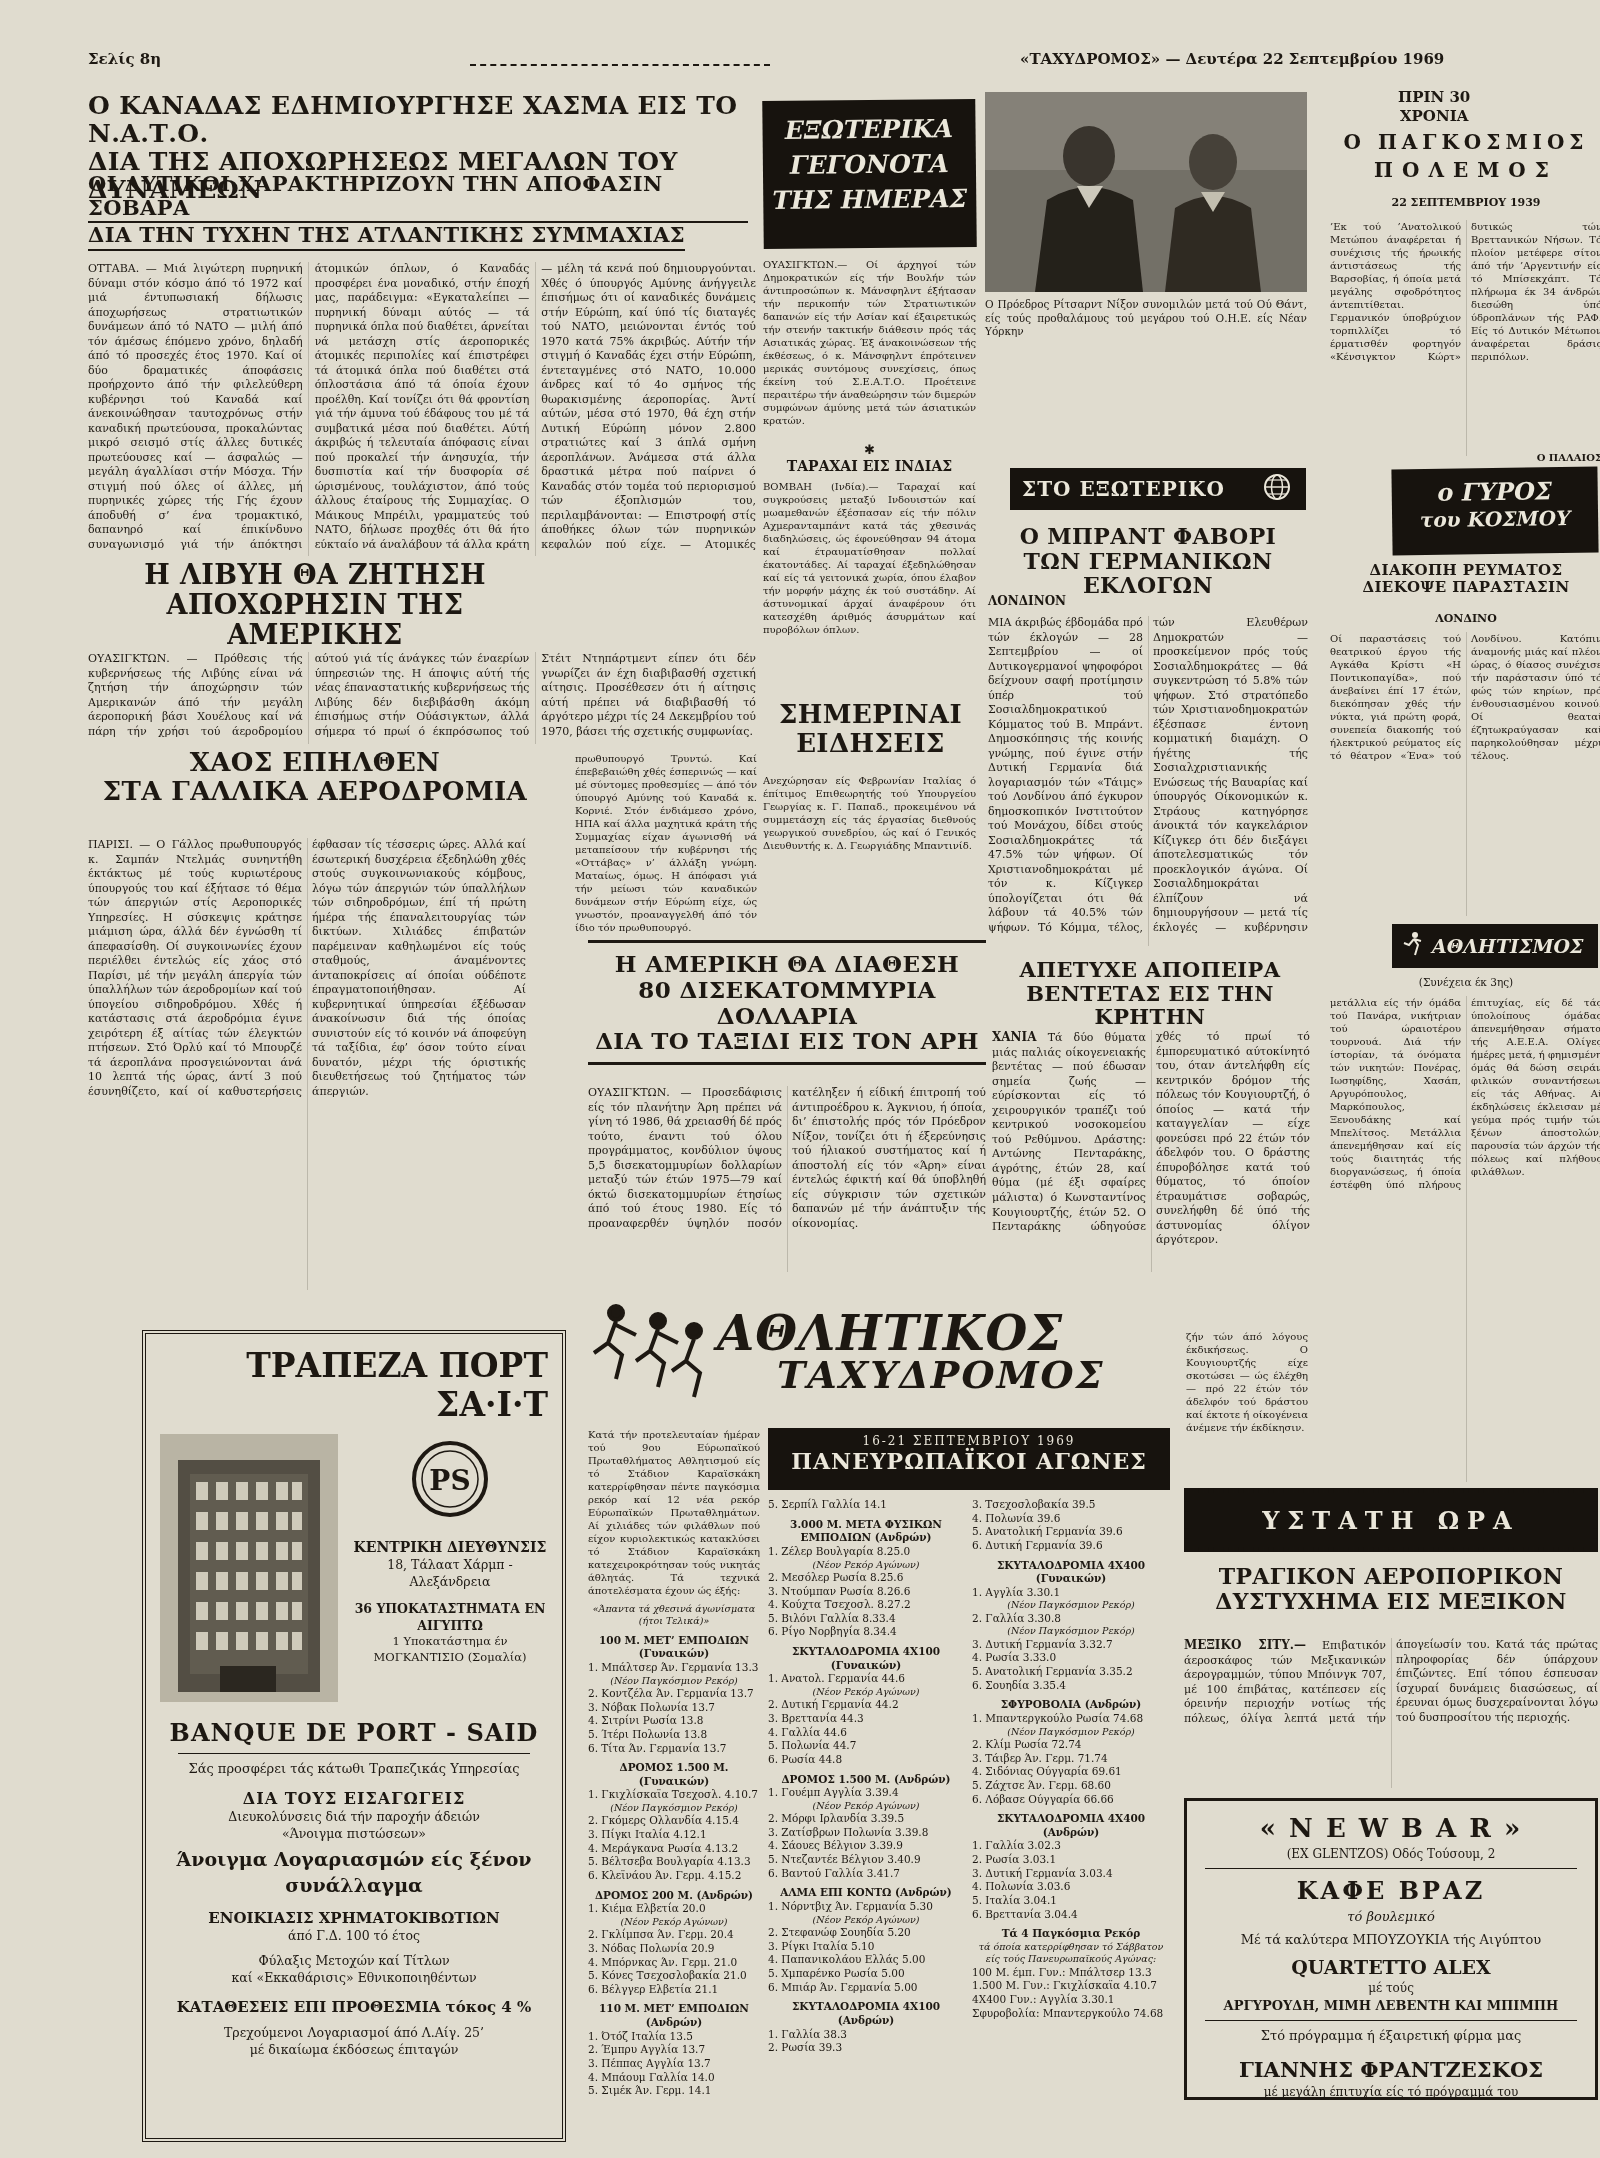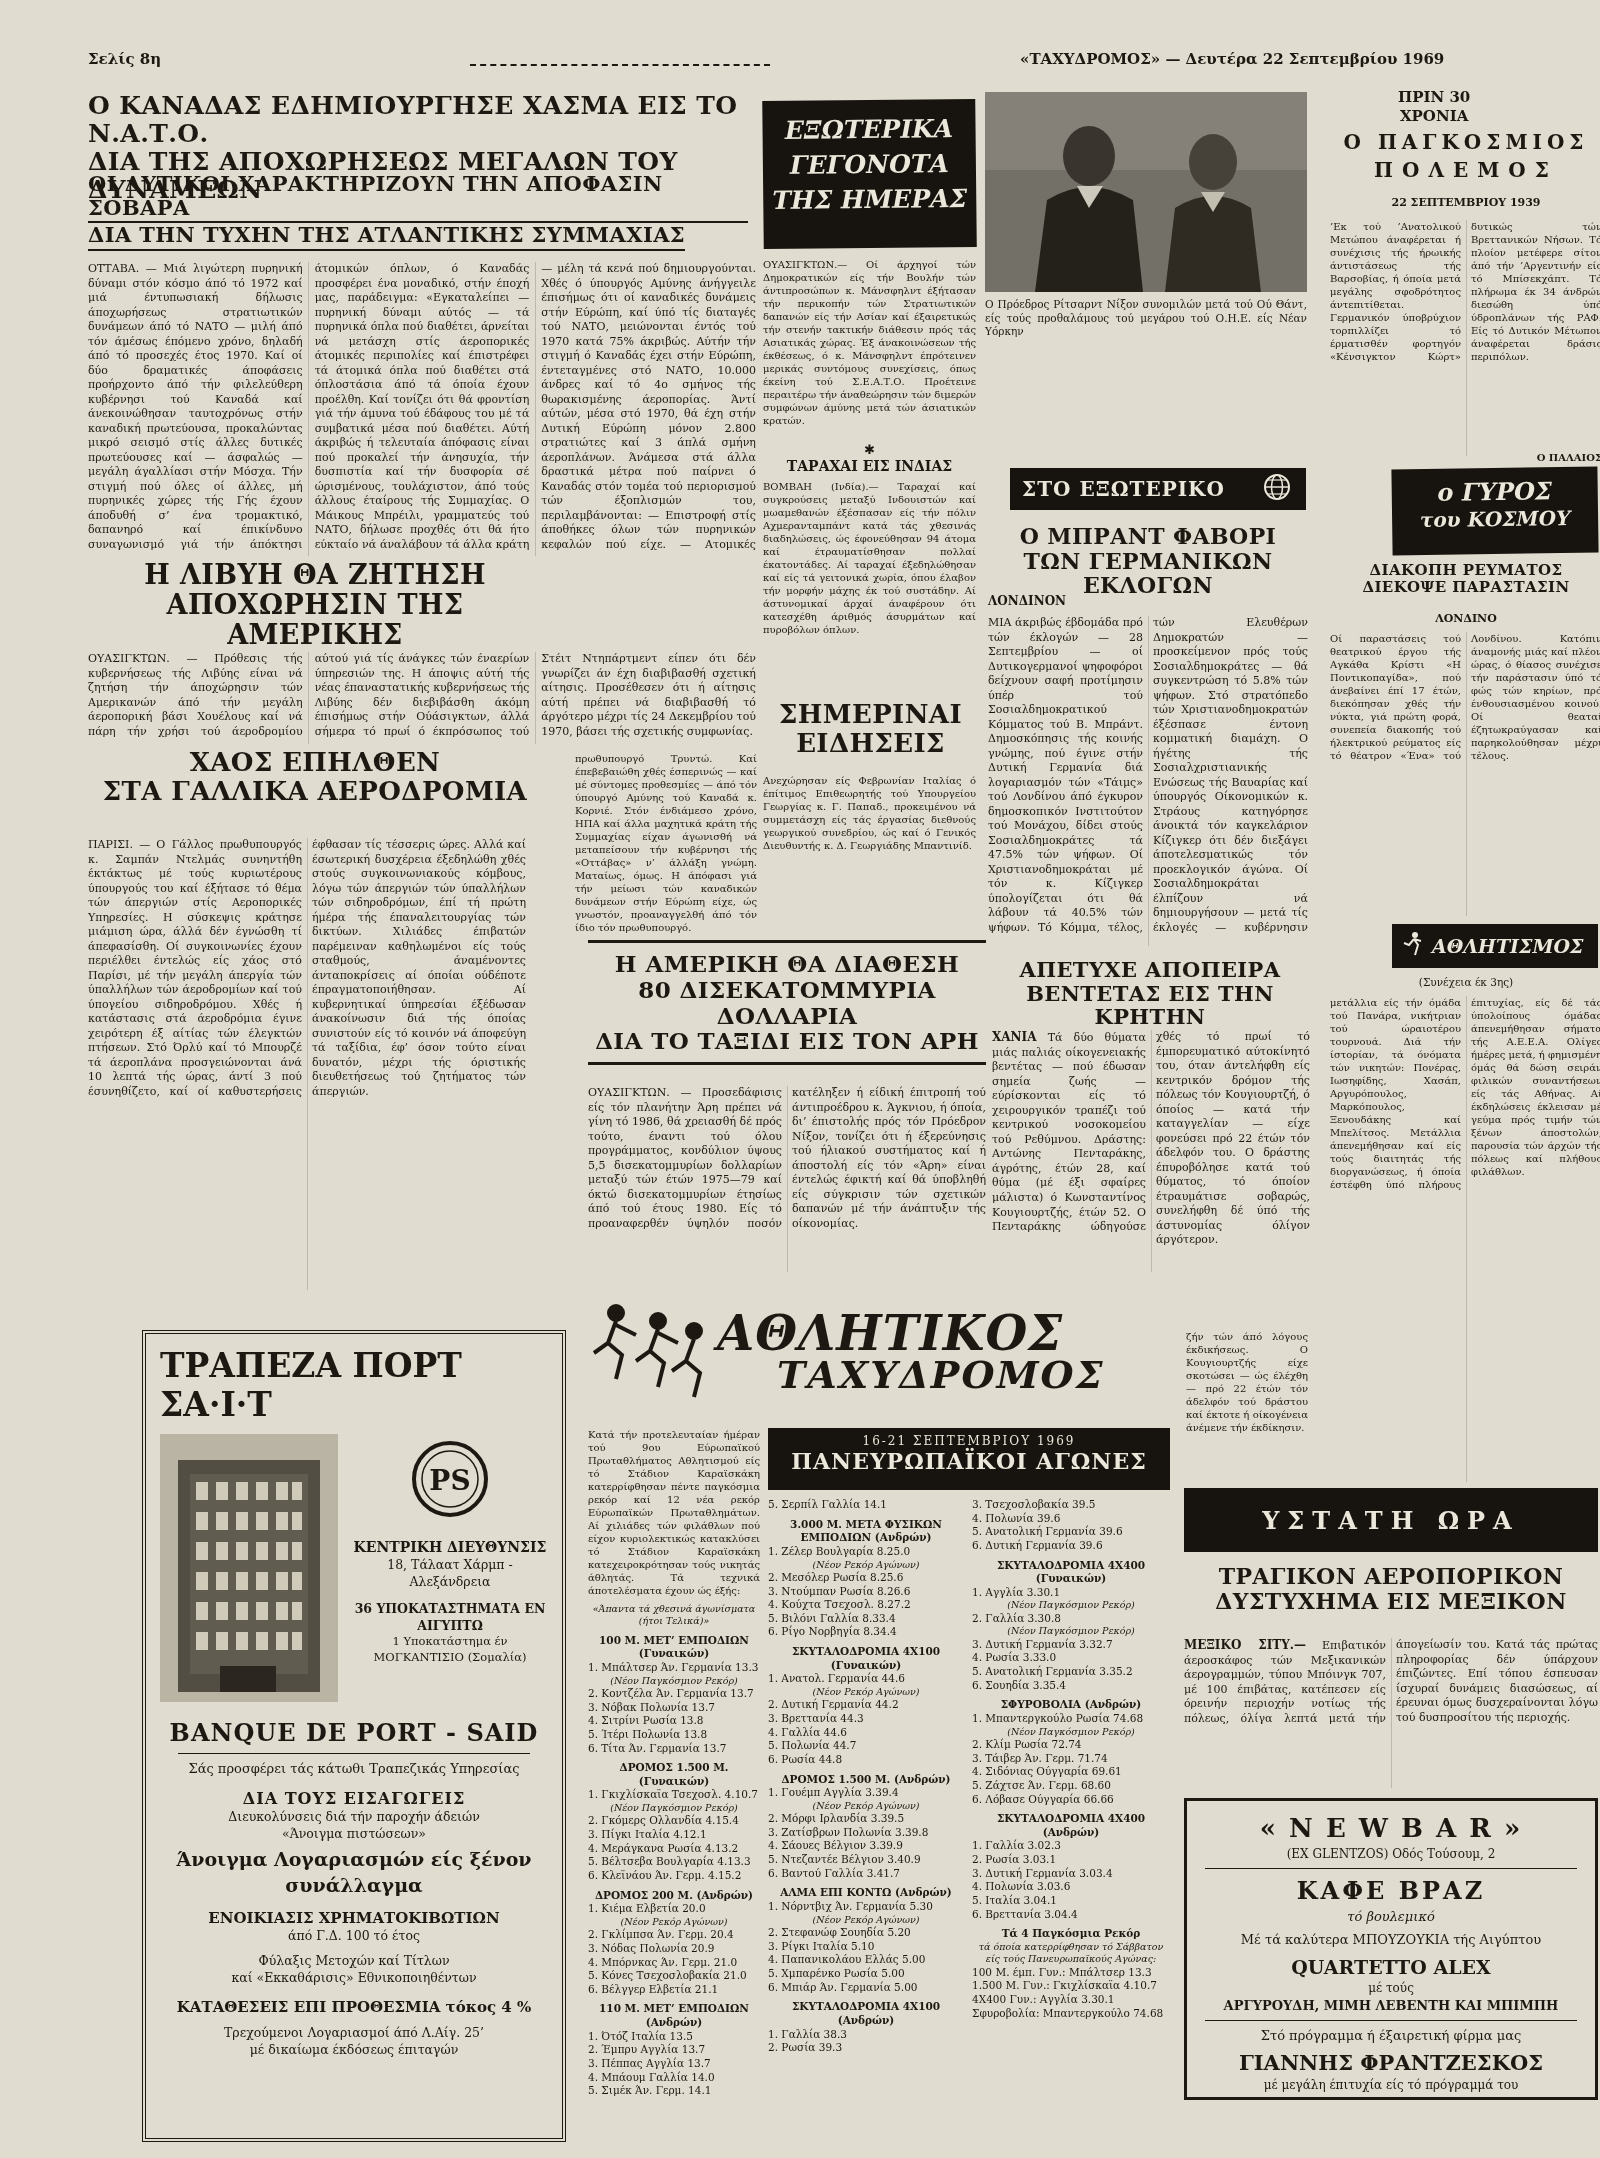--- a/index.html
+++ b/index.html
@@ -212,21 +212,21 @@
         <circle cx="13" cy="4" r="3" fill="#ebe7da"></circle>
         <path d="M12 8 L7 14 L2 12 M12 8 L16 14 L13 24 M12 8 L19 10" stroke="#ebe7da" stroke-width="2" fill="none"></path>
       </svg>
     </span>
     <span>ΑΘΛΗΤΙΣΜΟΣ</span>
   </div>
   <div class="abs" id="athl-cl">(Συνέχεια έκ 3ης)</div>
   <div class="abs bts c2" id="athl-body">μετάλλια είς τήν όμάδα τού Πανάρα, νικήτριαν τού ώραιοτέρου τουρνουά. Διά τήν ίστορίαν, τά όνόματα τών νικητών: Πονέρας, Ιωσηφίδης, Χασάπ, Αργυρόπουλος, Μαρκόπουλος, Ξενουδάκης καί Μπελίτσος. Μετάλλια άπενεμήθησαν καί είς τούς διαιτητάς τής διοργανώσεως, ή όποία έστέφθη ύπό πλήρους έπιτυχίας, είς δέ τάς ύπολοίπους όμάδας άπενεμήθησαν σήματα τής Α.Ε.Ε.Α. Ολίγες ήμέρες μετά, ή φημισμένη όμάς θά δώση σειράν φιλικών συναντήσεων είς τάς Αθήνας. Αί έκδηλώσεις έκλεισαν μέ γεύμα πρός τιμήν τών ξένων άποστολών, παρουσία τών άρχών τής πόλεως καί πλήθους φιλάθλων.</div>
 
   <div class="abs" id="bank-ad">
-    <div style="font-size:33px;font-weight:bold;text-align:left">ΤΡΑΠΕΖΑ ΠΟΡΤ ΣΑ·Ι·Τ</div>
+    <div style="font-size:33px;font-weight:bold;text-align:right">ΤΡΑΠΕΖΑ ΠΟΡΤ ΣΑ·Ι·Τ</div>
     <div style="display:flex;gap:14px;margin-top:10px">
       <div>
         <svg width="178" height="268" viewBox="0 0 178 268">
           <rect width="178" height="268" fill="#b9b4a4"></rect>
           <rect x="18" y="26" width="142" height="232" fill="#534e44"></rect>
           <rect x="30" y="40" width="118" height="200" fill="#615c50"></rect>
           <g fill="#cfcaba">
             <rect x="36" y="48" width="12" height="18"></rect>
               <rect x="56" y="48" width="12" height="18"></rect>
               <rect x="76" y="48" width="12" height="18"></rect>
@@ -450,17 +450,17 @@
     <div class="adline" style="font-size:12px">(EX GLENTZOS) Οδός Τούσουμ, 2</div>
     <div class="nb-rule"></div>
     <div class="adline" style="font-size:24px;font-weight:bold;letter-spacing:3px">ΚΑΦΕ ΒΡΑΖ</div>
     <div class="adline" style="font-size:13px;font-style:italic">τό βουλεμικό</div>
     <div class="adline" style="font-size:13px;margin-top:6px">Μέ τά καλύτερα ΜΠΟΥΖΟΥΚΙΑ τής Αιγύπτου</div>
     <div class="adline" style="font-size:19px;font-weight:bold;margin-top:6px">QUARTETTO ALEX</div>
     <div class="adline" style="font-size:12px">μέ τούς</div>
     <div class="adline" style="font-size:13px;font-weight:bold">ΑΡΓΥΡΟΥΔΗ, ΜΙΜΗ ΛΕΒΕΝΤΗ ΚΑΙ ΜΠΙΜΠΗ</div>
     <div class="nb-rule"></div>
     <div class="adline" style="font-size:13px">Στό πρόγραμμα ή έξαιρετική φίρμα μας</div>
-    <div class="adline" style="font-size:21px;font-weight:bold;margin-top:4px">ΓΙΑΝΝΗΣ ΦΡΑΝΤΖΕΣΚΟΣ</div>
+    <div class="adline" style="font-size:21px;font-weight:bold;margin-top:11px">ΓΙΑΝΝΗΣ ΦΡΑΝΤΖΕΣΚΟΣ</div>
     <div class="adline" style="font-size:12px">μέ μεγάλη έπιτυχία είς τό πρόγραμμά του</div>
   </div>
 
 </div>
 
 </body></html>

